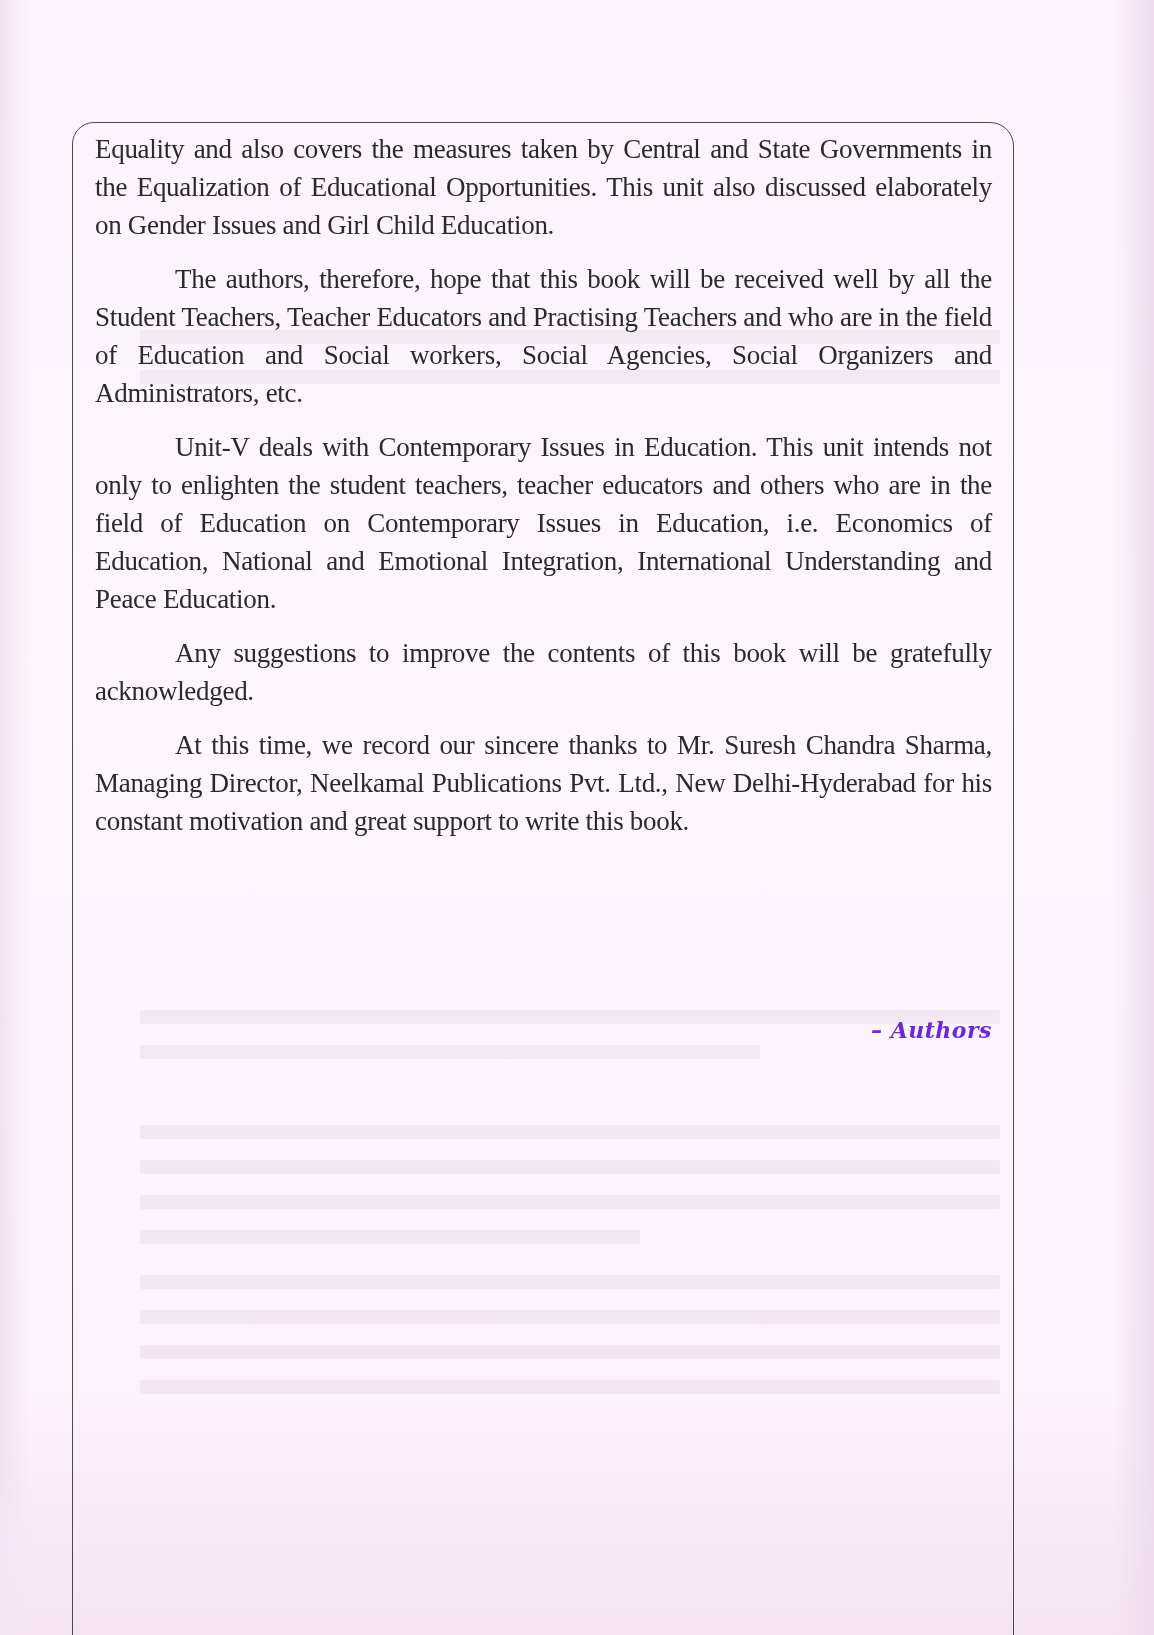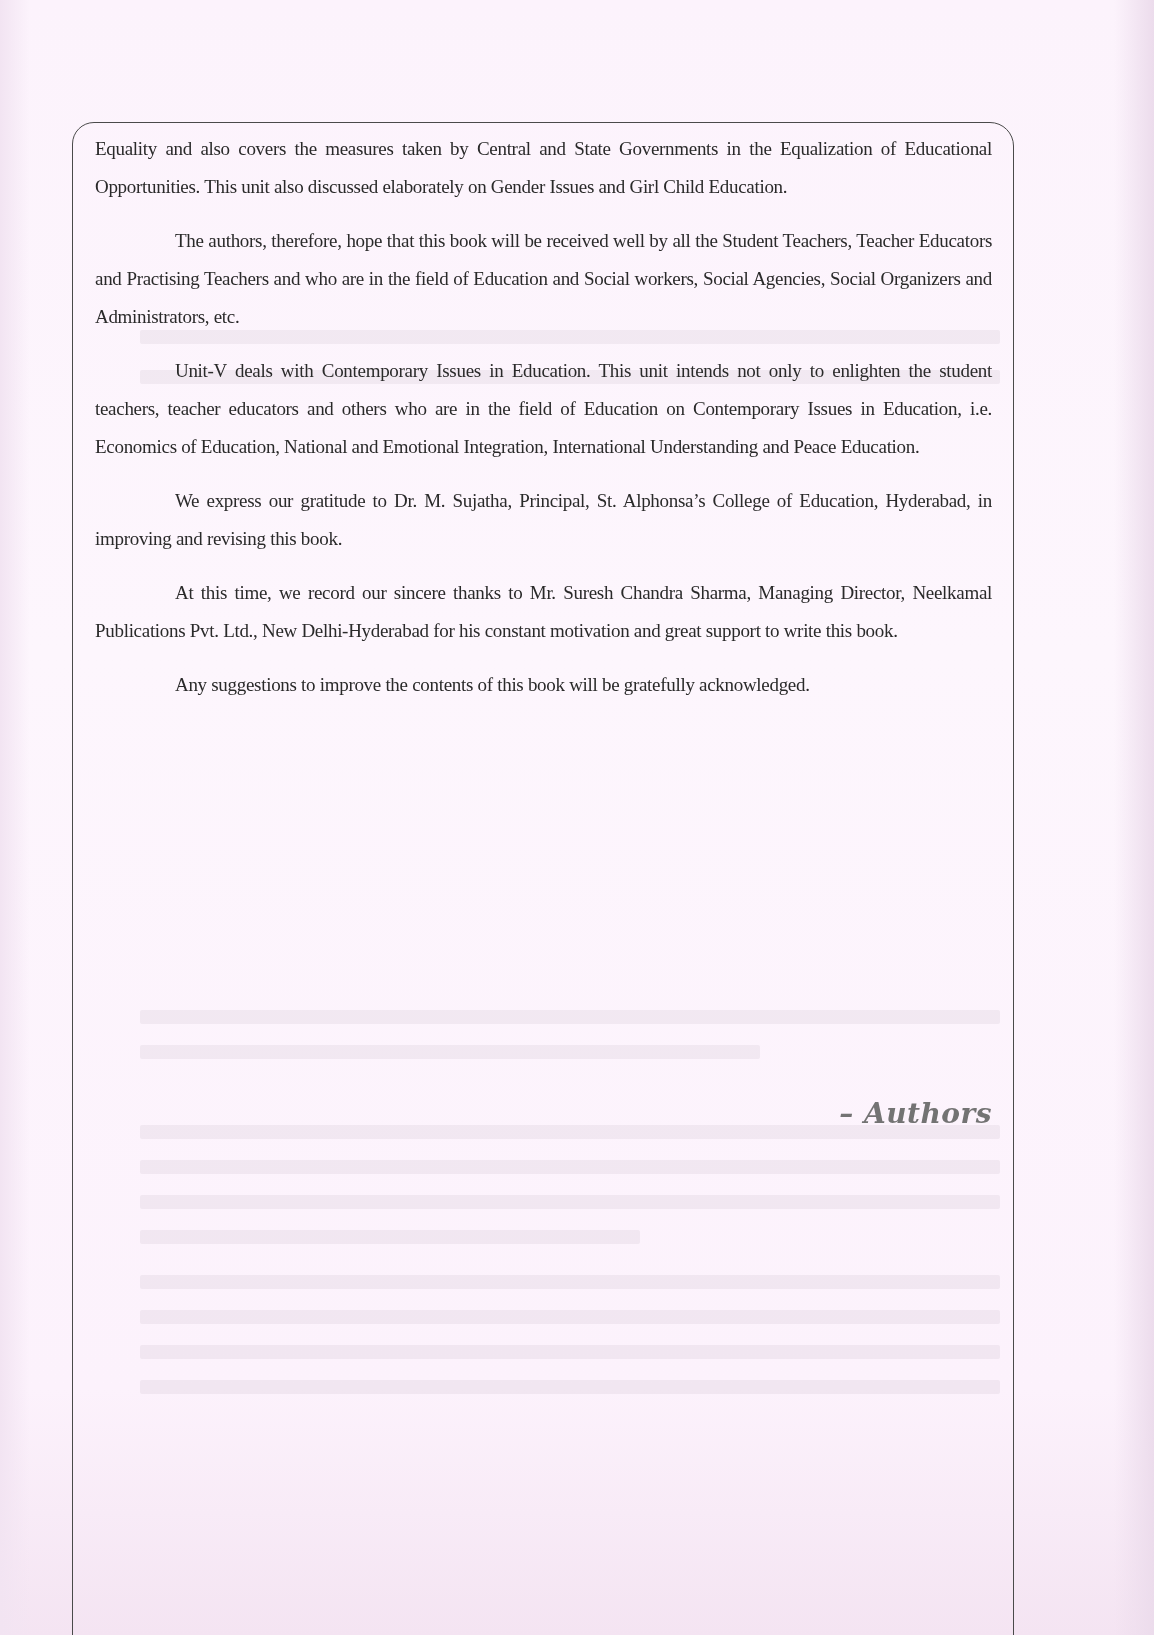--- a/index.html
+++ b/index.html
@@ -50,37 +50,37 @@
       border-radius: 2px;
     }
     .content {
       position: absolute;
       left: 95px;
       top: 130px;
       width: 897px;
     }
     .para {
       margin: 0 0 16px 0;
-      font-size: 19px;
+      font-size: 27px;
       line-height: 38px;
       text-align: justify;
       letter-spacing: -0.3px;
     }
     .para.indent {
       text-indent: 80px;
     }
     .signature {
       position: absolute;
       right: 162px;
-      top: 1097px;
+      top: 1017px;
       font-family: "DejaVu Serif", serif;
       font-style: italic;
       font-weight: bold;
-      font-size: 28px;
-      color: #737373;
+      font-size: 22px;
+      color: #6d28d9;
       letter-spacing: 0.5px;
     }
   </style>
 </head>
 <body>
 
 <div class="left-shade"></div>
 <div class="right-shade"></div>
 
 <div class="bleed" style="top:330px;"></div>
@@ -95,18 +95,17 @@
 <div class="bleed" style="top:1310px;"></div>
 <div class="bleed" style="top:1345px;"></div>
 <div class="bleed" style="top:1380px;"></div>
 
 <div class="frame"></div>
 
 <div class="content">
   <p class="para">Equality and also covers the measures taken by Central and State Governments in the Equalization of Educational Opportunities. This unit also discussed elaborately on Gender Issues and Girl Child Education.</p>
   <p class="para indent">The authors, therefore, hope that this book will be received well by all the Student Teachers, Teacher Educators and Practising Teachers and who are in the field of Education and Social workers, Social Agencies, Social Organizers and Administrators, etc.</p>
   <p class="para indent">Unit-V deals with Contemporary Issues in Education. This unit intends not only to enlighten the student teachers, teacher educators and others who are in the field of Education on Contemporary Issues in Education, i.e. Economics of Education, National and Emotional Integration, International Understanding and Peace Education.</p>
-  <p class="para indent">We express our gratitude to Dr. M. Sujatha, Principal, St. Alphonsa’s College of Education, Hyderabad, in improving and revising this book.</p>
+  <p class="para indent">Any suggestions to improve the contents of this book will be gratefully acknowledged.</p>
   <p class="para indent">At this time, we record our sincere thanks to Mr. Suresh Chandra Sharma, Managing Director, Neelkamal Publications Pvt. Ltd., New Delhi-Hyderabad for his constant motivation and great support to write this book.</p>
-  <p class="para indent">Any suggestions to improve the contents of this book will be gratefully acknowledged.</p>
 </div>
 
 <div class="signature">– Authors</div>
 
 </body></html>

